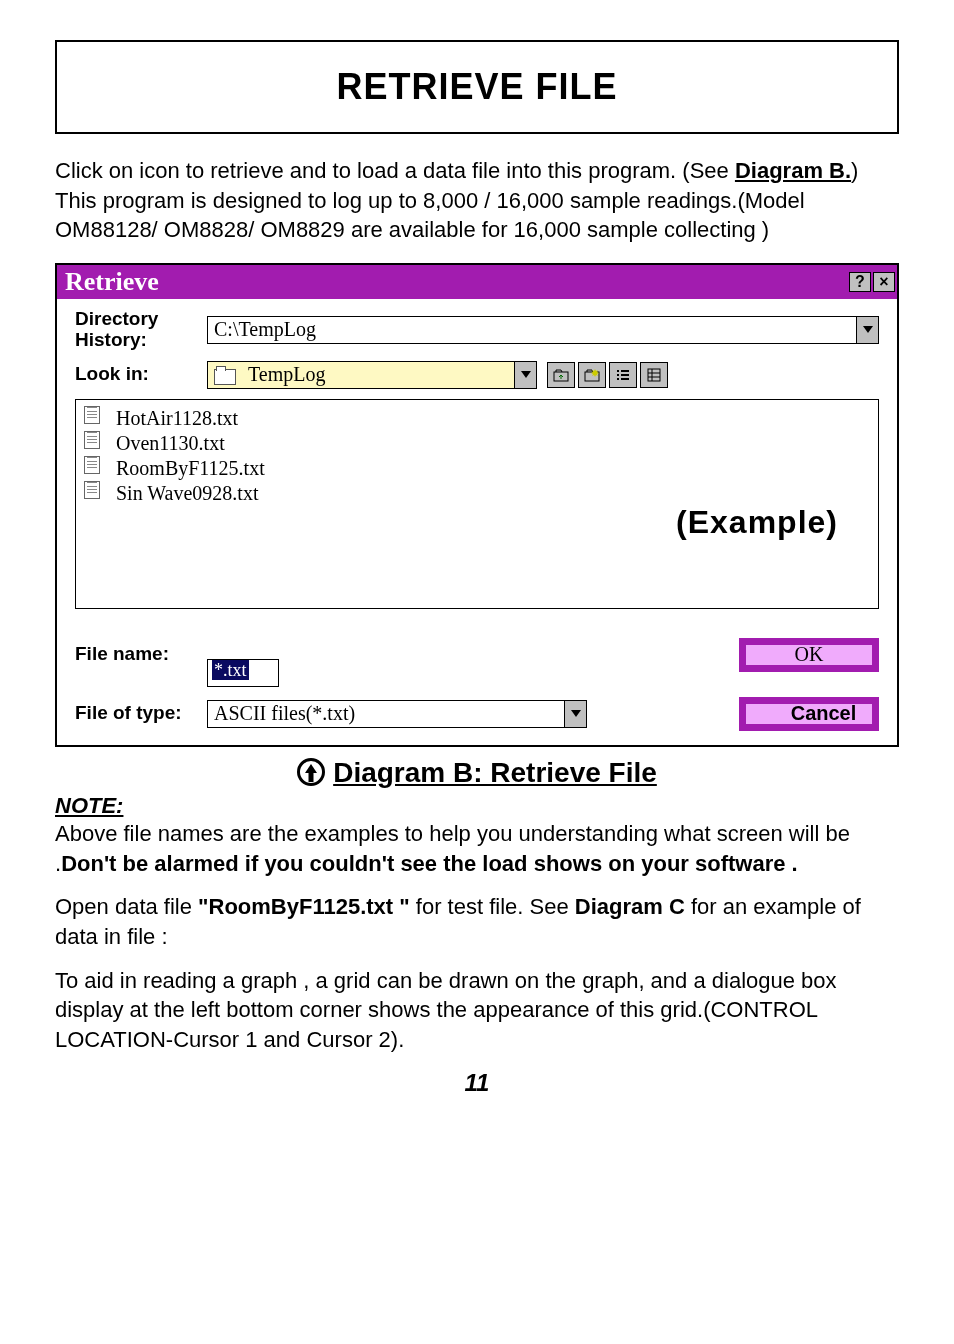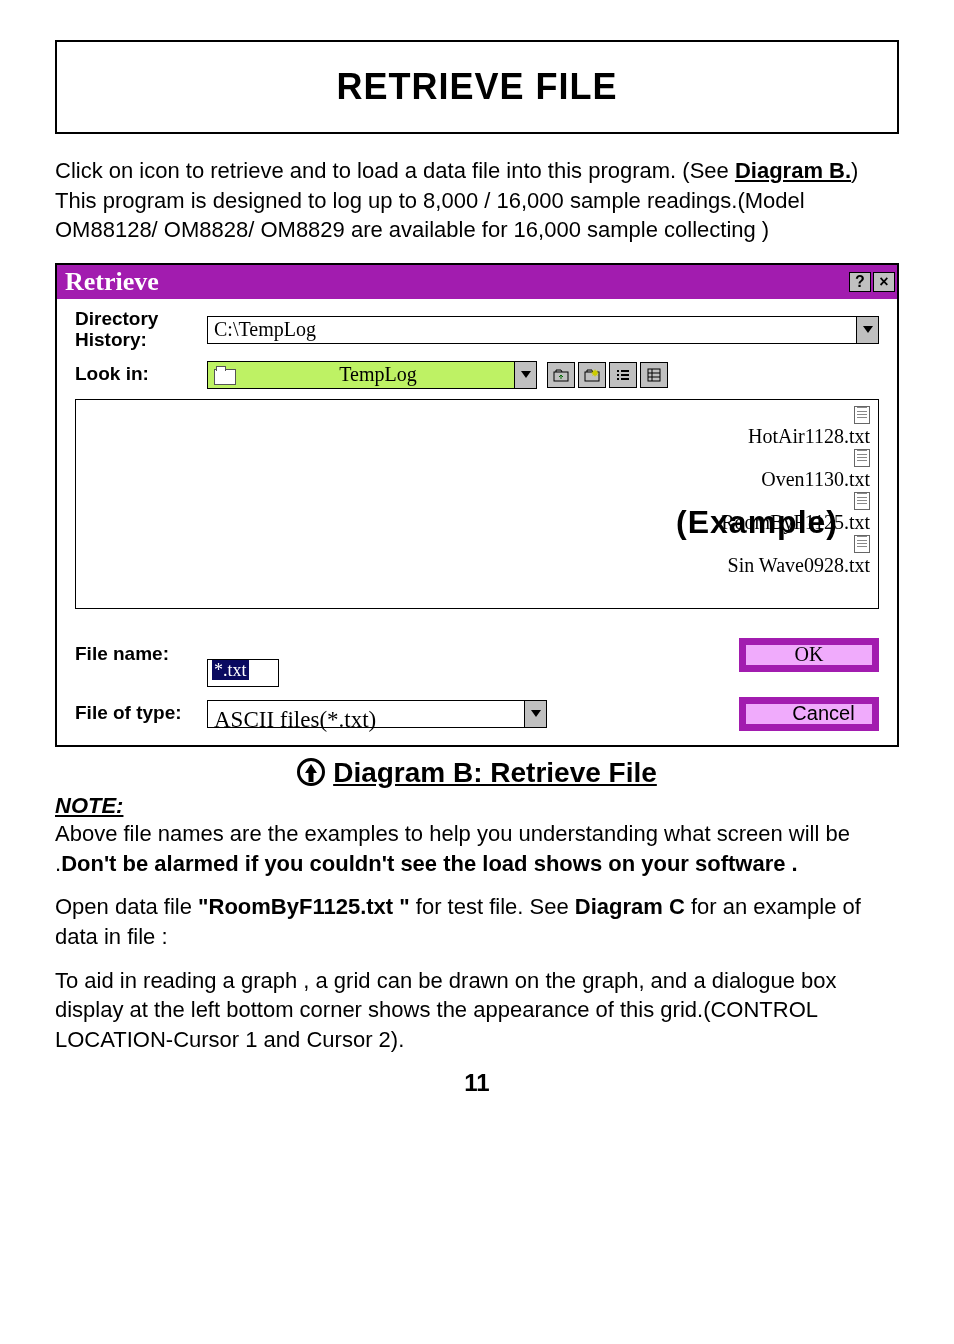--- a/index.html
+++ b/index.html
@@ -83,23 +83,22 @@
     border-left: 5px solid transparent;
     border-right: 5px solid transparent;
     border-top: 7px solid #000;
   }
   .lookin-combo {
     width: 330px;
     display: flex;
     align-items: center;
     border: 1px solid #000;
     height: 28px;
-    background: #bef264;
-    font-size: 20px;
-    text-align: center;
+    background: #fef9c3;
+    font-size: 20px;
   }
   .folder-icon {
     width: 22px; height: 18px; margin: 0 6px;
     position: relative;
   }
   .folder-icon::before {
     content: ""; position: absolute; left: 0; top: 3px;
     width: 20px; height: 14px; background: #fff;
     border: 1px solid #555;
   }
@@ -119,21 +118,21 @@
   .tool-btn svg { width: 16px; height: 16px; }
 
   .file-area {
     border: 1px solid #000;
     height: 210px;
     padding: 6px 8px;
     position: relative;
     font-size: 20px;
     margin-bottom: 14px;
   }
-  .file-item { display: flex; align-items: flex-end; gap: 0; line-height: 1.25; flex-direction: column; }
+  .file-item { display: flex; align-items: flex-start; gap: 16px; line-height: 1.25; }
   .doc-icon {
     width: 16px; height: 18px;
     border: 1px solid #666;
     background: #fff;
     position: relative;
   }
   .doc-icon::before, .doc-icon::after {
     content: ""; position: absolute; left: 2px; right: 2px; height: 1px; background: #888;
   }
   .doc-icon::before { top: 4px; box-shadow: 0 3px 0 #888, 0 6px 0 #888; }
@@ -157,34 +156,34 @@
     font-family: "Times New Roman", serif;
     width: 72px;
     margin-top: 36px;
   }
   .text-input .sel {
     background: #0a0a60; color: #fff; padding: 0 2px;
   }
   .type-combo {
     border: 1px solid #000;
     height: 28px;
-    display: flex; 
-    font-size: 23px;
-    width: 340px;
+    display: flex; align-items: center;
+    font-size: 20px;
+    width: 380px;
   }
   .dlg-btn {
     border: 7px solid #a21caf;
     height: 34px;
     display: flex; align-items: center; justify-content: center;
     font-family: Arial, sans-serif;
     font-size: 20px;
     background: #f0abfc;
   }
   .dlg-btn.ok { font-family: "Times New Roman", serif; }
-  .dlg-btn.cancel { font-weight: normal; padding-left: 29px; }
+  .dlg-btn.cancel { font-weight: bold; padding-left: 29px; }
 
   .diagram-caption {
     text-align: center;
     font-size: 28px;
     font-weight: bold;
     margin: 6px 0 4px 0;
   }
   .diagram-caption .txt { text-decoration: underline; }
   .up-arrow-circle {
     display: inline-block;
@@ -203,21 +202,21 @@
   .up-arrow-circle::after {
     content: ""; position: absolute; left: 50%; top: 10px;
     transform: translateX(-50%);
     width: 5px; height: 11px; background: #000;
   }
   .note-label {
     font-weight: bold; font-style: italic; text-decoration: underline;
     font-size: 22px;
   }
   .page-num {
-    text-align: center; font-weight: bold; 
+    text-align: center; font-weight: bold; font-style: italic;
     font-size: 24px; margin-top: 12px;
   }
 </style>
 </head>
 <body>
 
 <div class="title-box">RETRIEVE  FILE</div>
 
 <p>
   <span>Click on icon to retrieve and to load a data file into this program. (See </span><span class="bold underline">Diagram B.</span><span>)   This program is designed to log up to 8,000 / 16,000 sample readings.(Model OM88128/ OM8828/ OM8829 are available for 16,000 sample collecting )</span>

